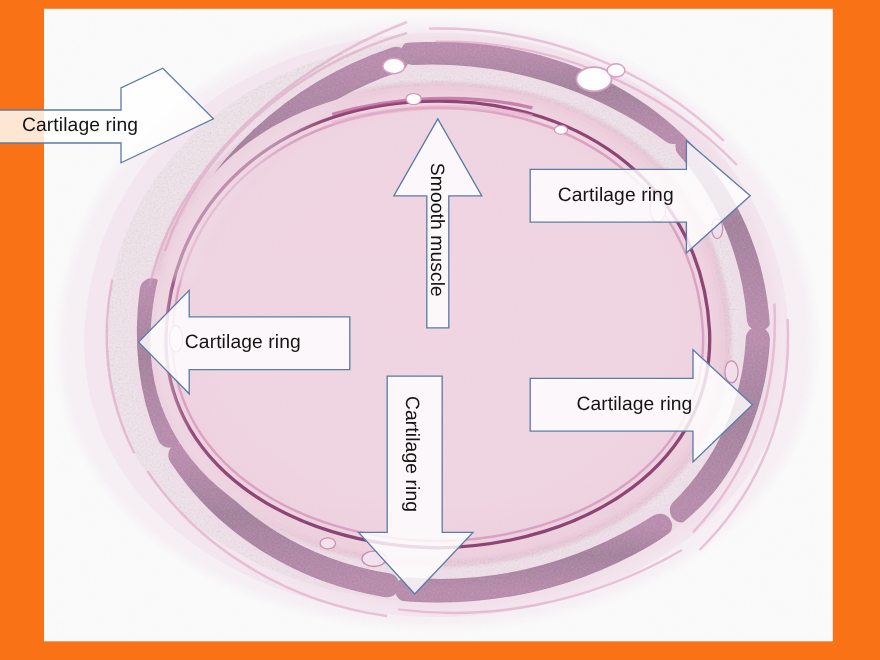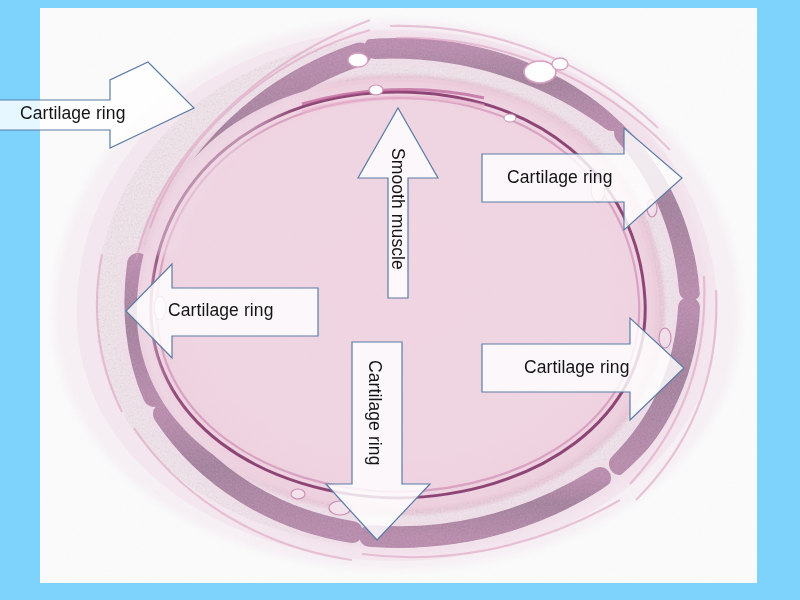--- a/index.html
+++ b/index.html
@@ -1,18 +1,18 @@
 <!DOCTYPE html>
 <html><head>
 <meta charset="utf-8">
 <style>
   html,body{margin:0;padding:0;background:#ffffff;}
   body{width:800px;height:600px;overflow:hidden;
        font-family:"Liberation Sans",sans-serif;}
-  #stage{position:relative;width:800px;height:600px;background:#7dd3fc;}
+  #stage{position:relative;width:800px;height:600px;background:#f97316;}
 
   
   #slide{position:absolute;left:40px;top:8px;width:717px;height:575px;
          background:#f7f6f7;overflow:hidden;}
   #slide svg{display:block;width:100%;height:100%;}
 
   
   .arrow{position:absolute;}
   .arrow svg{display:block;overflow:visible;}
   .arrow .shape{fill:#ffffff;fill-opacity:.82;stroke:#5b7ca6;stroke-width:1.2;

